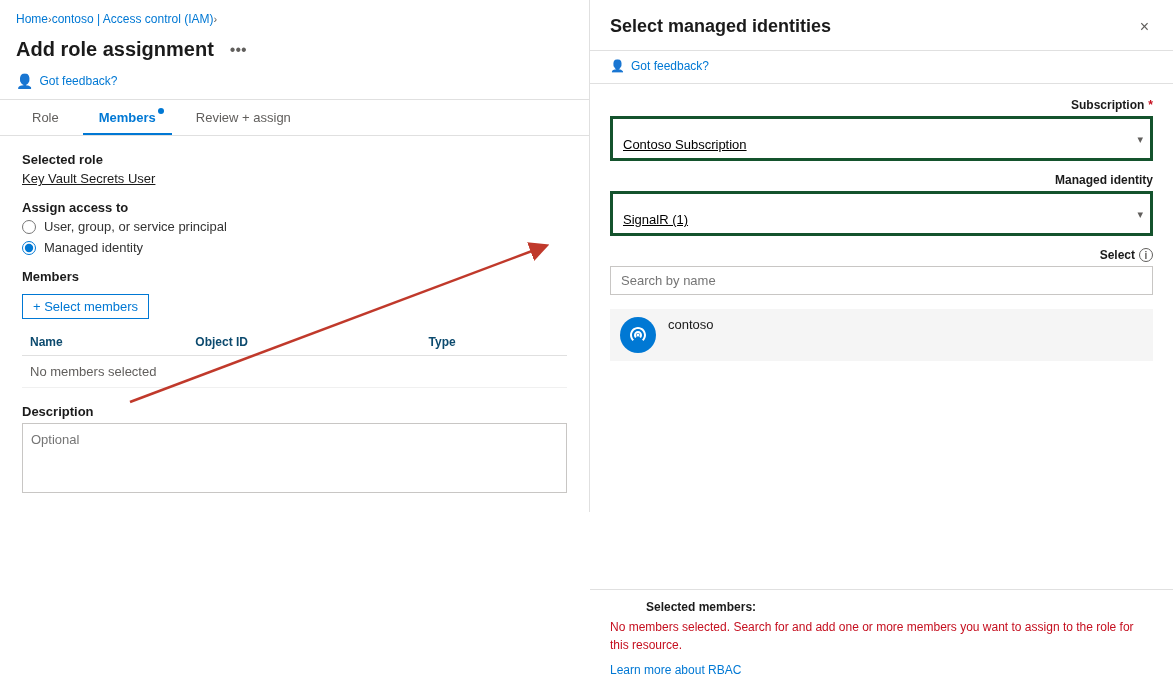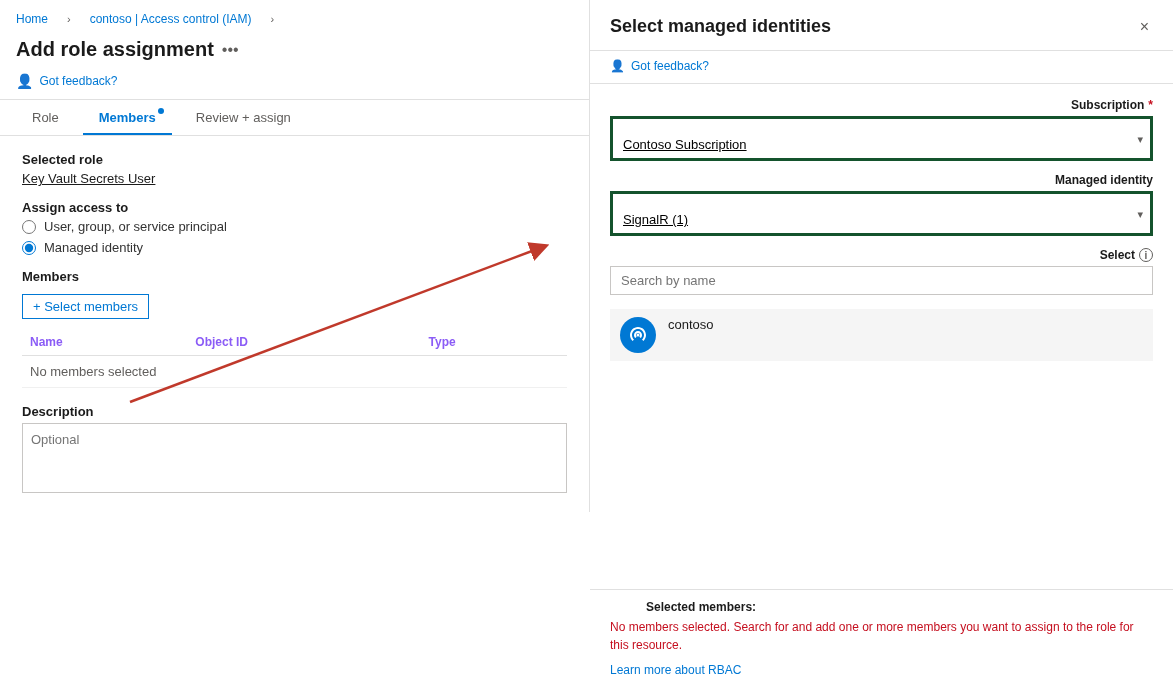--- a/index.html
+++ b/index.html
@@ -15,31 +15,31 @@
       flex-direction: column;
       overflow-y: auto;
     }
 
     .breadcrumb {
       padding: 12px 16px 8px;
       font-size: 12px;
       color: #0078d4;
       display: flex;
       align-items: center;
-      gap: 19px;
+      gap: 0;
     }
     .breadcrumb span { color: #605e5c; }
     .breadcrumb a { color: #0078d4; text-decoration: none; }
     .breadcrumb .sep { color: #605e5c; font-size: 11px; }
 
     .page-title-row {
       padding: 4px 16px 8px;
       display: flex;
       align-items: center;
-      gap: 8px;
+      gap: 16px;
     }
     .page-title {
       font-size: 20px;
       font-weight: 600;
       color: #1b1b1b;
     }
     .more-icon {
       color: #605e5c;
       font-size: 16px;
       cursor: pointer;
@@ -133,21 +133,21 @@
 
     .members-table {
       width: 100%;
       border-collapse: collapse;
       margin-top: 10px;
     }
     .members-table th {
       text-align: left;
       font-size: 12px;
       font-weight: 600;
-      color: #8b5cf6;
+      color: #0c4a6e;
       padding: 6px 8px 6px 8px;
       border-bottom: 1px solid #e0e0e0;
       margin-top: 8px;
     }
     .members-table td {
       padding: 8px 8px;
       font-size: 13px;
       color: #605e5c;
       border-bottom: 1px solid #f0f0f0;
     }

